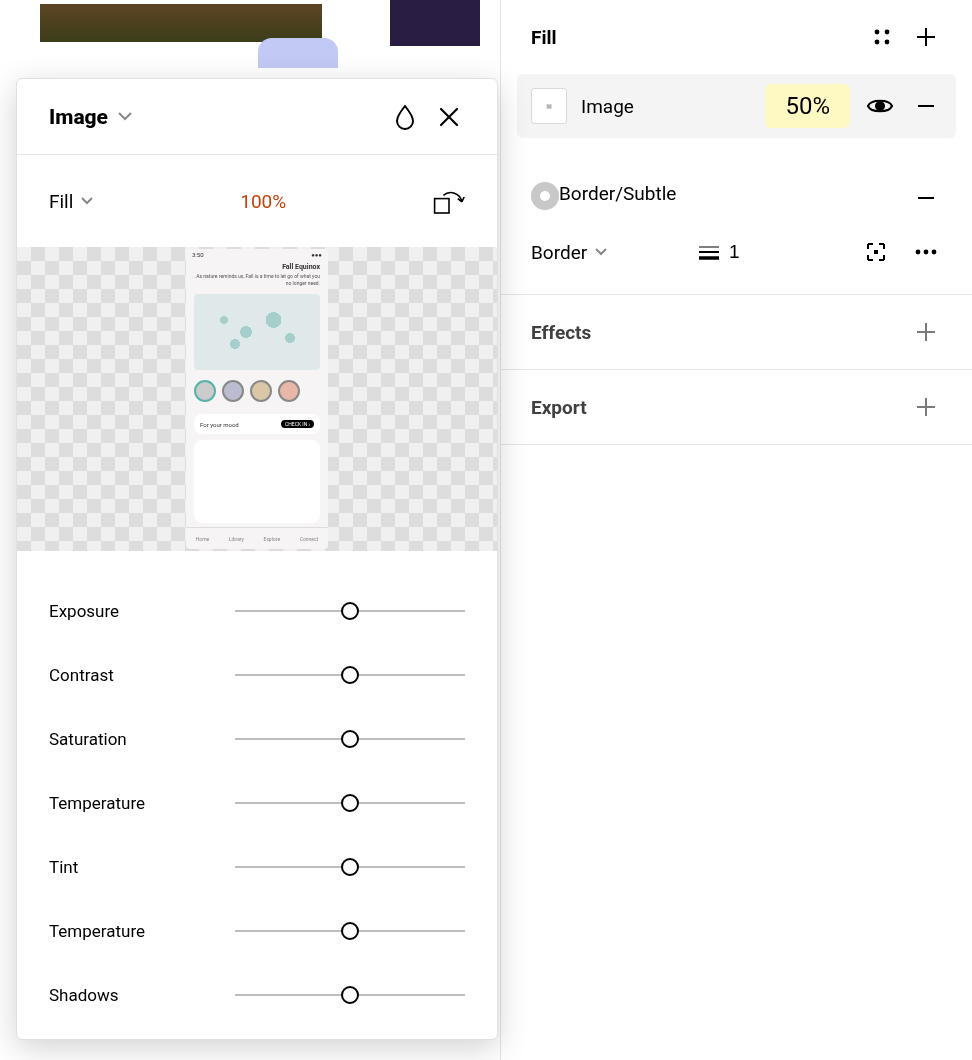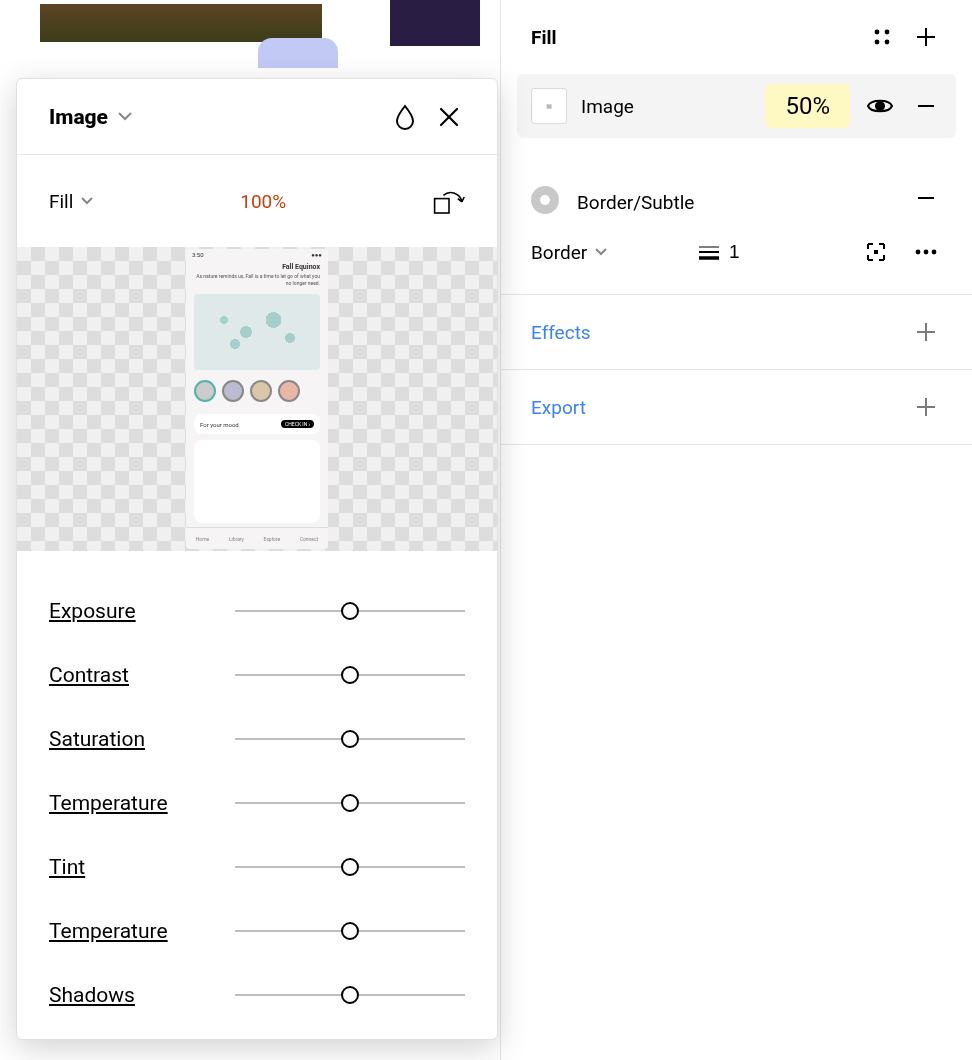--- a/index.html
+++ b/index.html
@@ -58,21 +58,21 @@
     display: flex;
     align-items: center;
     height: 74px;
     gap: 12px;
   }
   .section-title {
     font-size: 19px;
     font-weight: 700;
     flex: 1;
   }
-  .section-title.muted { color: #3b82f6; font-weight:400;}
+  .section-title.muted { color: #404040; font-weight:700;}
   .icon-btn {
     width: 32px; height: 32px;
     display: flex; align-items: center; justify-content: center;
     cursor: pointer;
     color: #000;
   }
 
   .fill-row {
     display: flex;
     align-items: center;
@@ -92,22 +92,22 @@
   }
   .fill-label { font-size: 19px; flex:1;}
   .fill-opacity {
     background: #fef9c3;
     padding: 8px 20px;
     border-radius: 6px;
     font-size: 24px;
   }
   .row2 {
     display: flex;
-    align-items: flex-end;
-    gap: 18px;
+    align-items: flex-start;
+    gap: 0;
     padding: 22px 0;
   }
   .circle-dot {
     width: 28px; height: 28px;
     border-radius: 50%;
     background: #c8c8c8;
     display:flex;align-items:center;justify-content:center;
   }
   .circle-dot::after{
     content:'';width:10px;height:10px;border-radius:50%;background:#fff;
@@ -212,22 +212,21 @@
   .phone .nav{height:22px;border-top:1px solid #ddd;display:flex;justify-content:space-around;align-items:center;font-size:5px;color:#888;}
 
   
   .sliders { padding: 28px 32px 0 32px; }
   .slider-row {
     display:flex;align-items:center;
     height: 64px;
   }
   .slider-label{
     width: 186px;
-    font-size: 21px;
-    text-decoration: underline;
+    font-size: 17px;
   }
   .slider-track{
     flex:1; height:2px; background:#bdbdbd;
     position:relative;
   }
   .slider-thumb{
     position:absolute;left:50%;top:50%;
     width:18px;height:18px;border-radius:50%;
     background:#fff;border:2px solid #000;
     transform:translate(-50%,-50%);

